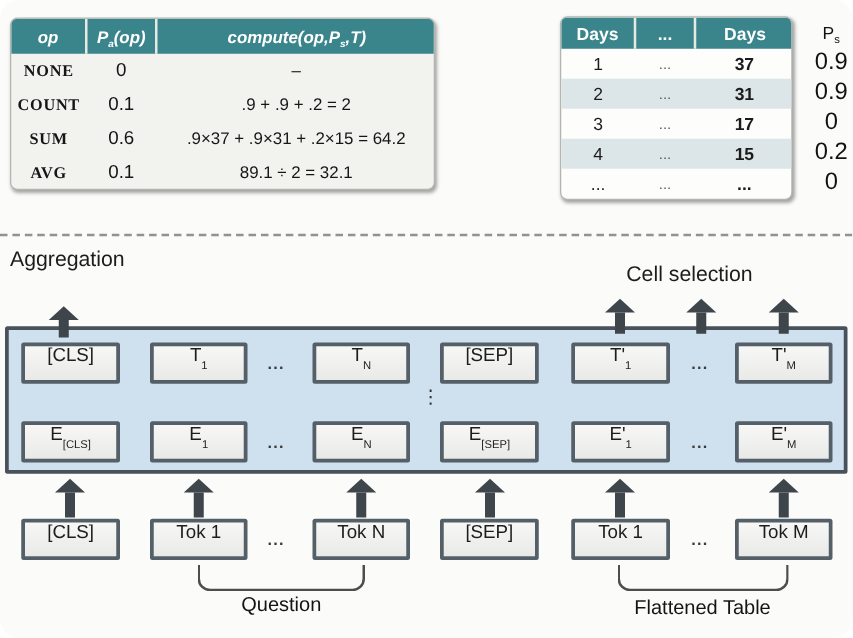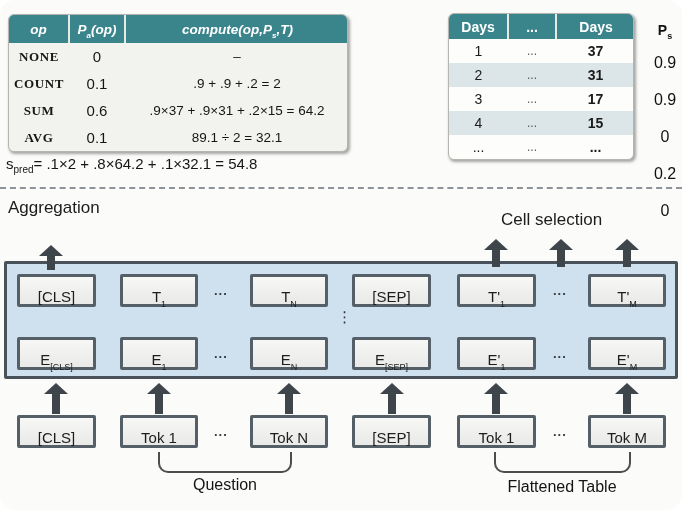--- a/index.html
+++ b/index.html
@@ -32,39 +32,39 @@
   
   .rank-tbl{left:448px;top:13px;width:186px;background:#fdfdfc;}
   .rank-tbl th{background:var(--teal);color:#fff;font-weight:bold;font-size:14px;height:25px;text-align:center;}
   .rank-tbl th+th{border-left:2px solid #e9e9e4;}
   .rank-tbl td{height:24px;text-align:center;font-size:14px;color:#1b1b1b;}
   .rank-tbl tr.alt{background:var(--altrow);}
   .rank-tbl col.c-rank{width:59px;} .rank-tbl col.c-mid{width:48px;} .rank-tbl col.c-days{width:79px;}
   td.days{font-weight:bold;}
   td.mid{color:#5a5a5a;font-size:12px;}
   .ps-col{position:absolute;left:648px;top:13px;width:34px;text-align:center;color:#111;}
-  .ps-h{height:25px;font-weight:bold;font-size:14px;display:flex;align-items:flex-end;justify-content:center;}
-  .ps-v{height:24px;font-size:16px;display:flex;align-items:center;justify-content:center;margin-top:13px;}
+  .ps-h{height:25px;font-weight:normal;font-size:14px;display:flex;align-items:center;justify-content:center;}
+  .ps-v{height:24px;font-size:19px;display:flex;align-items:center;justify-content:center;}
 
   
   .dashline{position:absolute;left:0;top:187px;width:682px;height:0;border-top:2px dashed #8d9396;}
 
   
   .agg-label{position:absolute;left:8px;top:196px;font-size:17px;line-height:23px;color:#1c1c1c;}
   .agg-label .indent{margin-left:12px;margin-top:44px;}
   .cell-label{position:absolute;left:501px;top:210px;font-size:17px;color:#1c1c1c;white-space:nowrap;}
 
   
   .bigbox{position:absolute;left:4px;top:261px;width:674px;height:118px;
           background:var(--boxfill);border:3px solid var(--boxborder);border-radius:2px;z-index:1;}
 
   
   .nbox{position:absolute;height:33px;border:3px solid var(--cellborder);border-radius:2px;
         background:linear-gradient(#f7f7f6,#e9e9e7);z-index:2;display:flex;align-items:flex-end;
-        justify-content:center;font-size:15px;color:#1d1d1d;padding-bottom:0;line-height:1;}
+        justify-content:center;font-size:15px;color:#1d1d1d;padding-bottom:12px;line-height:1;}
   .c0{left:17px;width:79px;} .c1{left:120px;width:78px;} .c2{left:250px;width:78px;}
   .c3{left:352px;width:79px;} .c4{left:457px;width:79px;} .c5{left:588px;width:78px;}
   .row-t{top:274px;} .row-e{top:337px;} .row-tok{top:415px;}
 
   .hd{position:absolute;z-index:2;font-size:13px;font-weight:bold;color:#3a3a3a;letter-spacing:1px;}
   .vd{position:absolute;z-index:2;left:337px;top:308px;font-size:15px;color:#333;}
 
   
   .arr{position:absolute;width:24px;z-index:3;}
   .arr .head{width:0;height:0;border-left:12px solid transparent;border-right:12px solid transparent;
@@ -120,21 +120,20 @@
         </tr>
         <tr>
           <td class="op-name">AVG</td>
           <td class="p-val">0.1</td>
           <td class="comp">89.1 ÷ 2 = 32.1</td>
         </tr>
       </tbody>
     </table>
   </div>
 
-  <div class="spred"><span>s</span><sub>pred</sub><span>= .1×2 + .8×64.2 + .1×32.1 = 54.8</span></div>
 
   <div class="tbl-wrap rank-tbl">
     <table>
       <colgroup>
           <col class="c-rank">
           <col class="c-mid">
           <col class="c-days">
         </colgroup>
       <thead>
         <tr>

